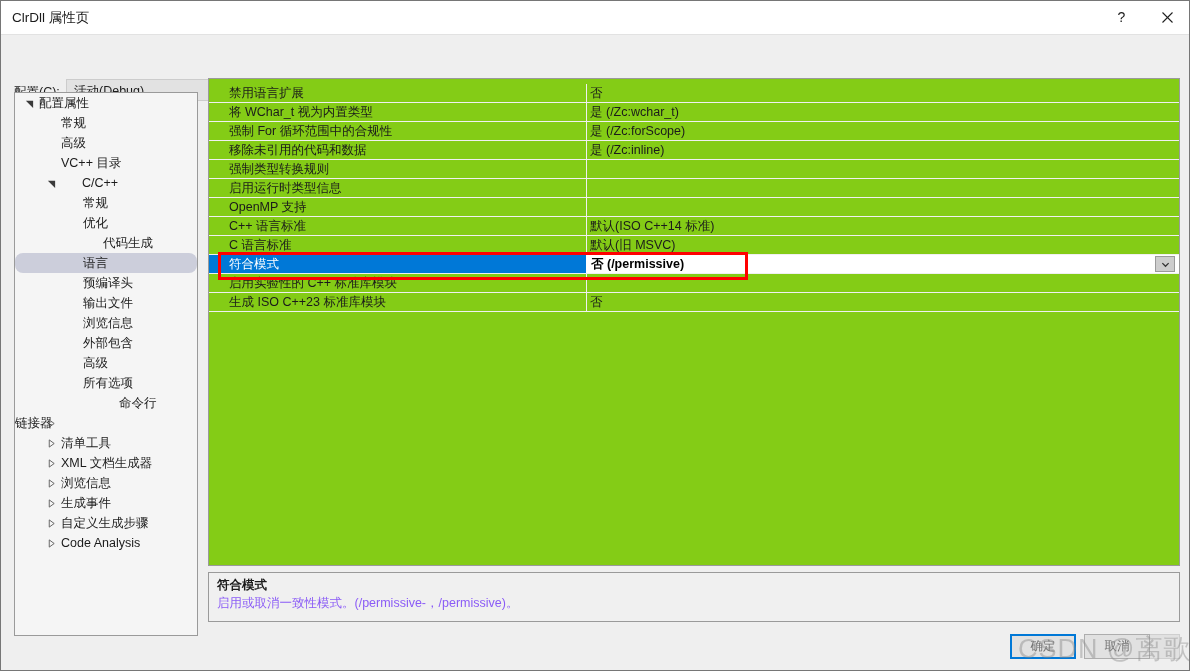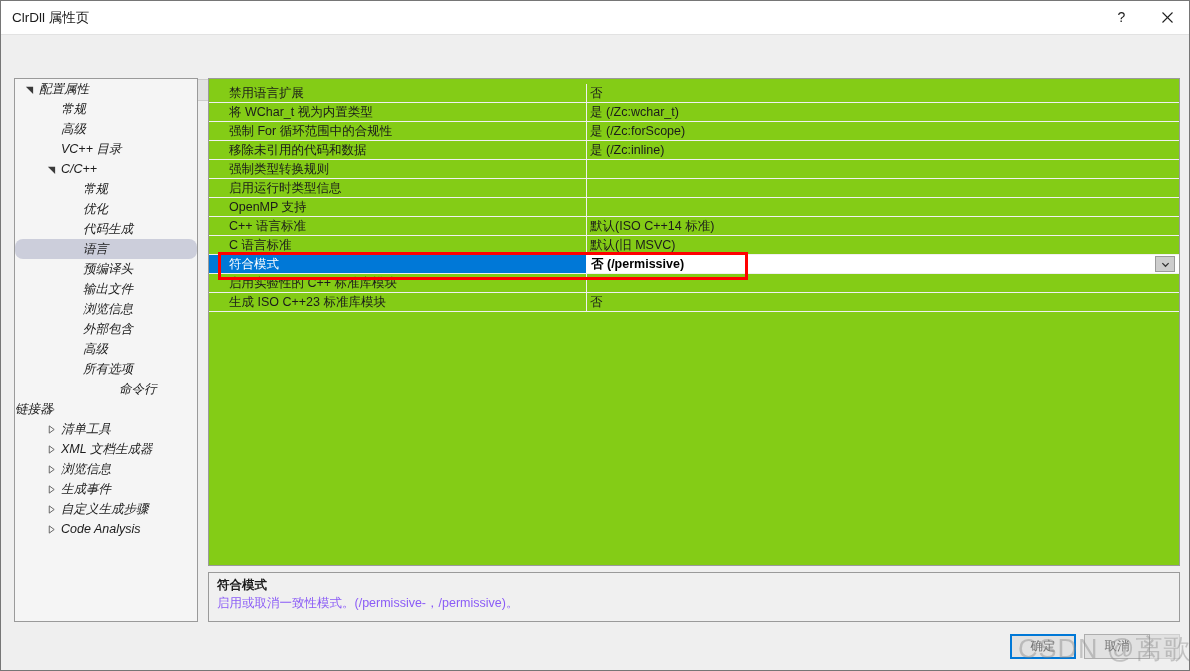--- a/index.html
+++ b/index.html
@@ -105,27 +105,26 @@
     color: #1B1B1B;
     cursor: default;
     font-family: "Liberation Sans", sans-serif;
     padding: 0;
     white-space: nowrap;
   }
 
   
   #tree-panel {
     position: absolute;
-    left: 14px; top: 78px;
+    left: 14px; top: 92px;
     width: 184px; height: 544px;
     background: #F5F5F5;
     border: 1px solid #9A9A9A;
     box-sizing: border-box;
     overflow: hidden;
-    font-style: italic;
   }
   .tree-node {
     position: relative;
     height: 20px;
     line-height: 20px;
     white-space: nowrap;
     font-size: 12.5px;
     color: #1B1B1B;
     cursor: default;
   }
@@ -348,24 +347,24 @@
 
 <div id="tree-panel">
     <div class="tree-node"><svg class="expander" viewBox="0 0 10 10" style="left: 10px;">
         <polygon points="1,2 9,2 9,10" fill="#3A3A3A"></polygon>
       </svg><span class="tlabel" style="margin-left: 24px;">配置属性</span></div>
     <div class="tree-node"><span class="tlabel" style="margin-left: 46px;">常规</span></div>
     <div class="tree-node"><span class="tlabel" style="margin-left: 46px;">高级</span></div>
     <div class="tree-node"><span class="tlabel" style="margin-left: 46px;">VC++ 目录</span></div>
     <div class="tree-node"><svg class="expander" viewBox="0 0 10 10" style="left: 32px;">
         <polygon points="1,2 9,2 9,10" fill="#3A3A3A"></polygon>
-      </svg><span class="tlabel" style="margin-left: 46px;">C/C++</span></div>
+      </svg><span class="tlabel" style="margin-left: 67px;">C/C++</span></div>
     <div class="tree-node"><span class="tlabel" style="margin-left: 68px;">常规</span></div>
     <div class="tree-node"><span class="tlabel" style="margin-left: 68px;">优化</span></div>
-    <div class="tree-node"><span class="tlabel" style="margin-left: 68px;">代码生成</span></div>
+    <div class="tree-node"><span class="tlabel" style="margin-left: 88px;">代码生成</span></div>
     <div class="tree-node selected"><span class="tlabel" style="margin-left: 68px;">语言</span></div>
     <div class="tree-node"><span class="tlabel" style="margin-left: 68px;">预编译头</span></div>
     <div class="tree-node"><span class="tlabel" style="margin-left: 68px;">输出文件</span></div>
     <div class="tree-node"><span class="tlabel" style="margin-left: 68px;">浏览信息</span></div>
     <div class="tree-node"><span class="tlabel" style="margin-left: 68px;">外部包含</span></div>
     <div class="tree-node"><span class="tlabel" style="margin-left: 68px;">高级</span></div>
     <div class="tree-node"><span class="tlabel" style="margin-left: 68px;">所有选项</span></div>
     <div class="tree-node"><span class="tlabel" style="margin-left: 104px;">命令行</span></div>
     <div class="tree-node"><svg class="expander" viewBox="0 0 10 10" style="left: 32px;">
         <polygon points="2.5,1 8,5 2.5,9" fill="none" stroke="#5A5A5A" stroke-width="1"></polygon>

